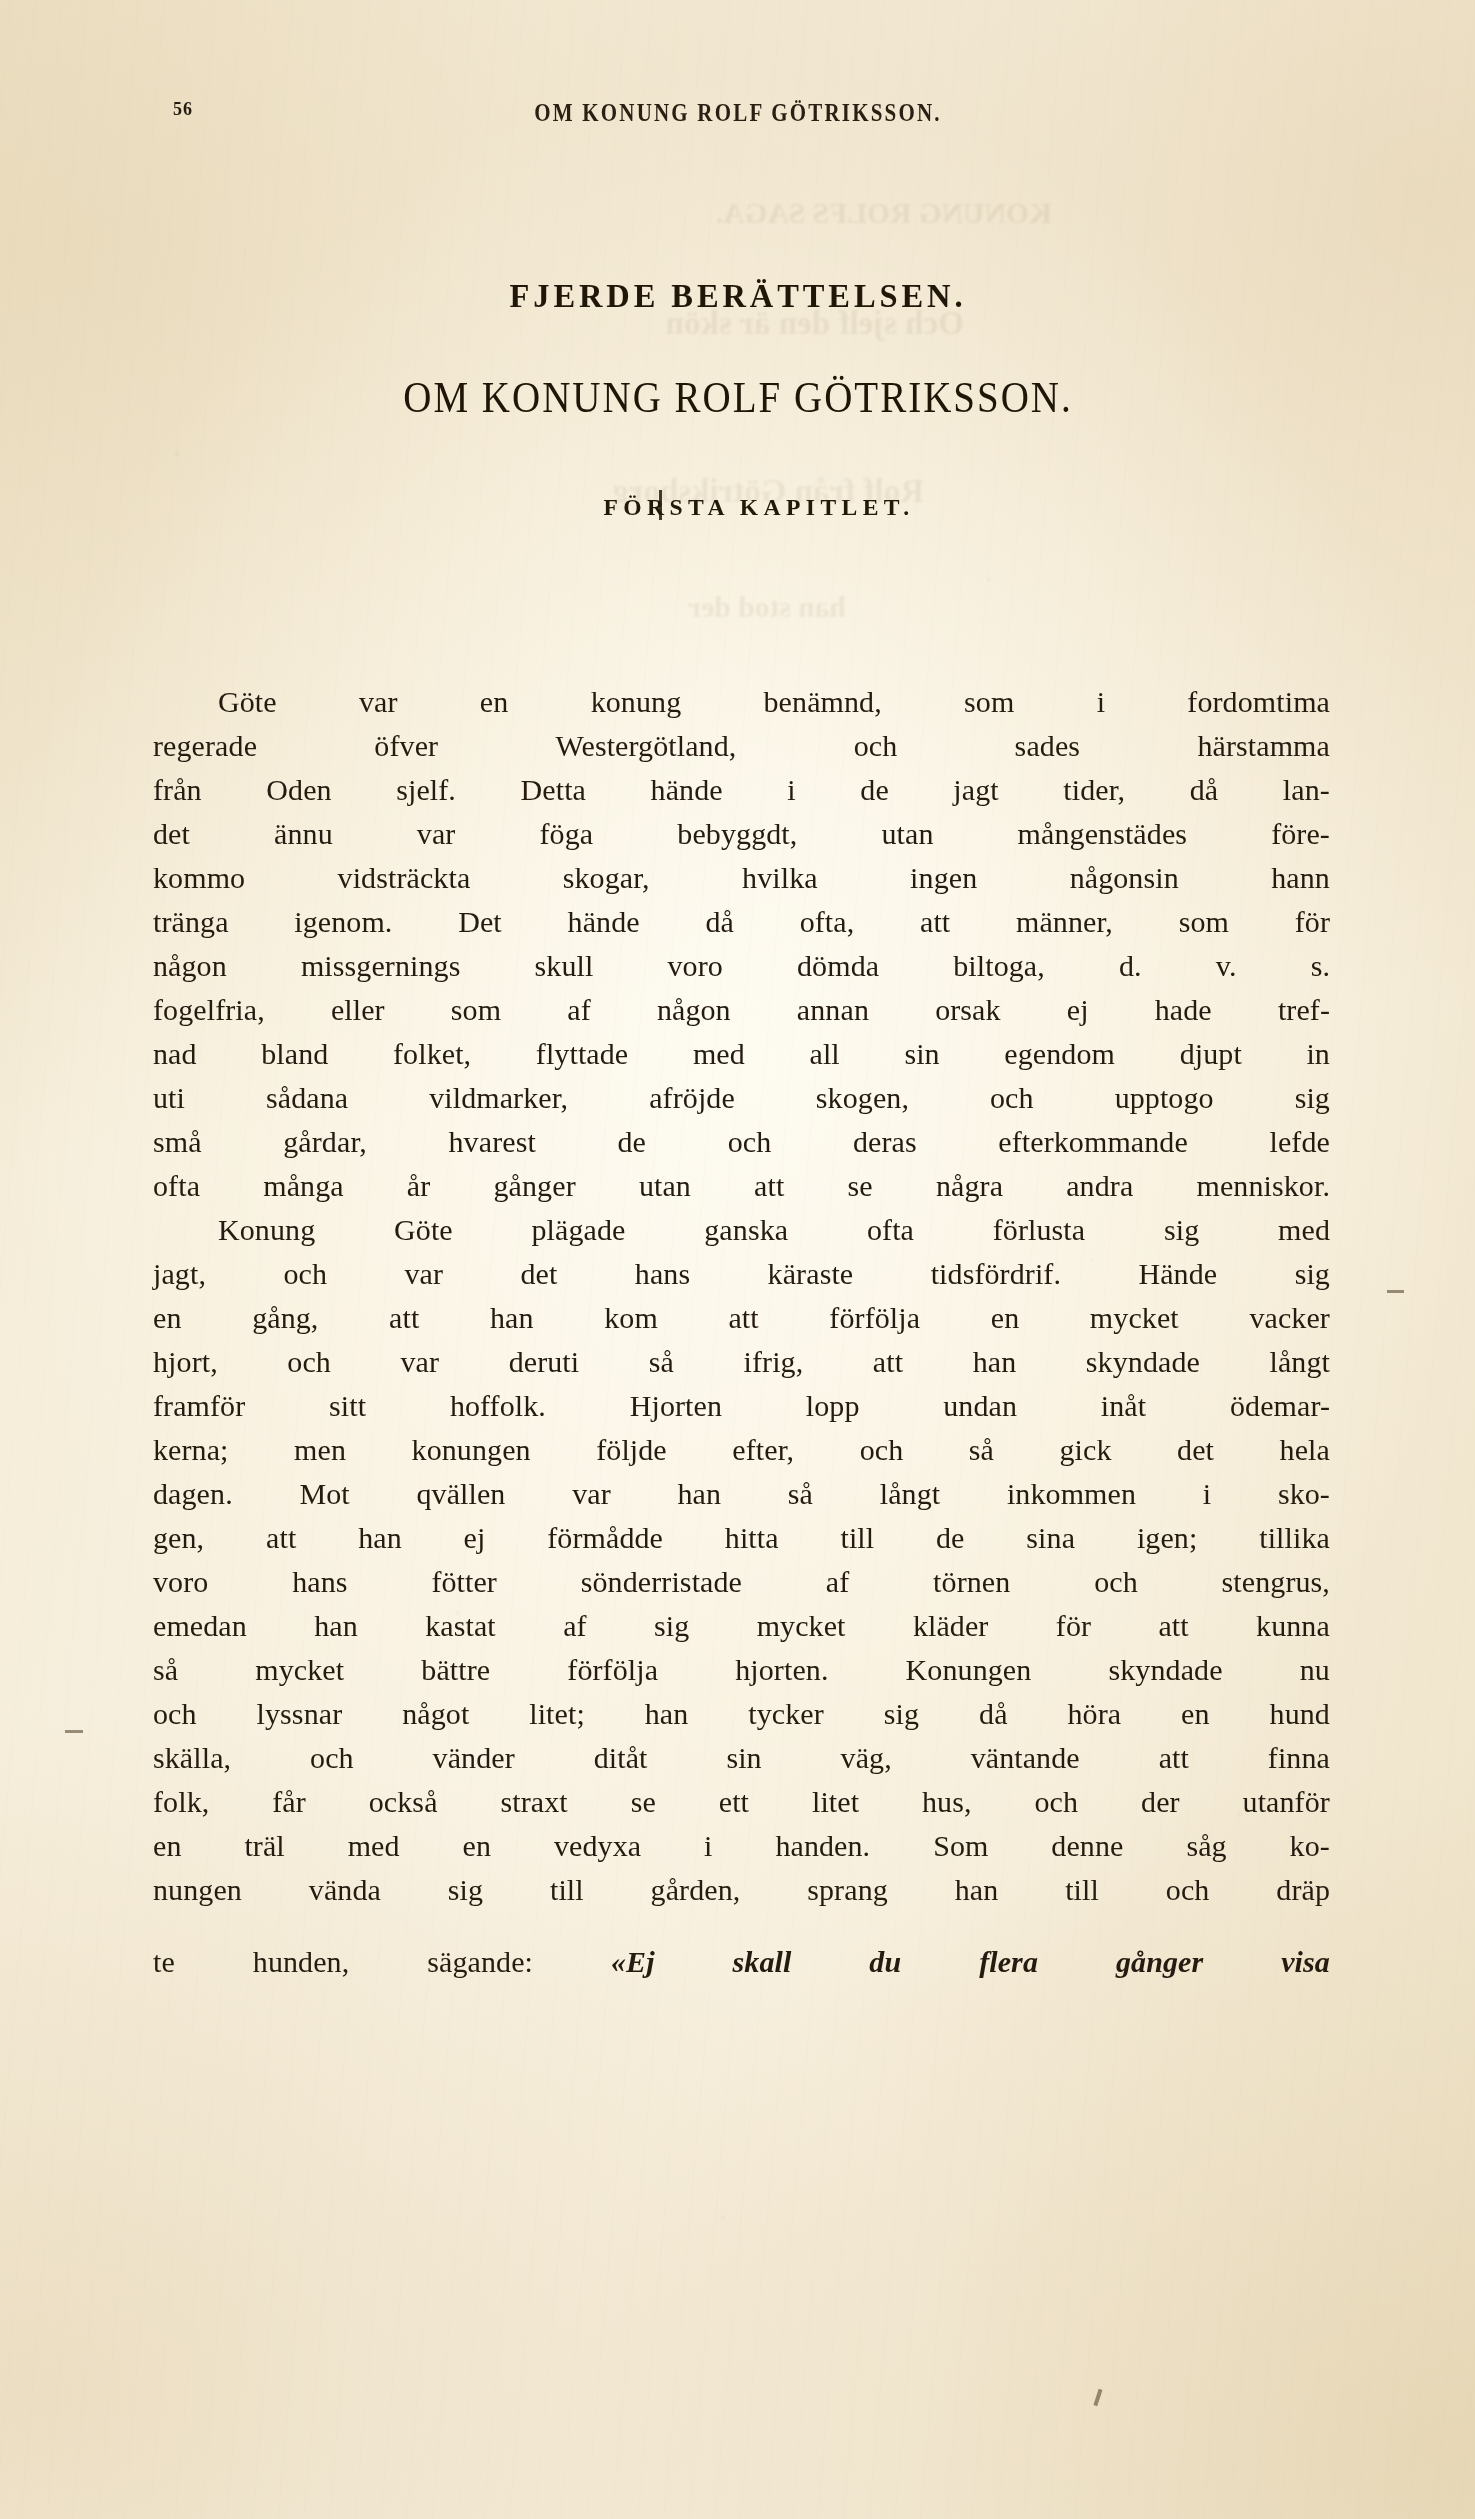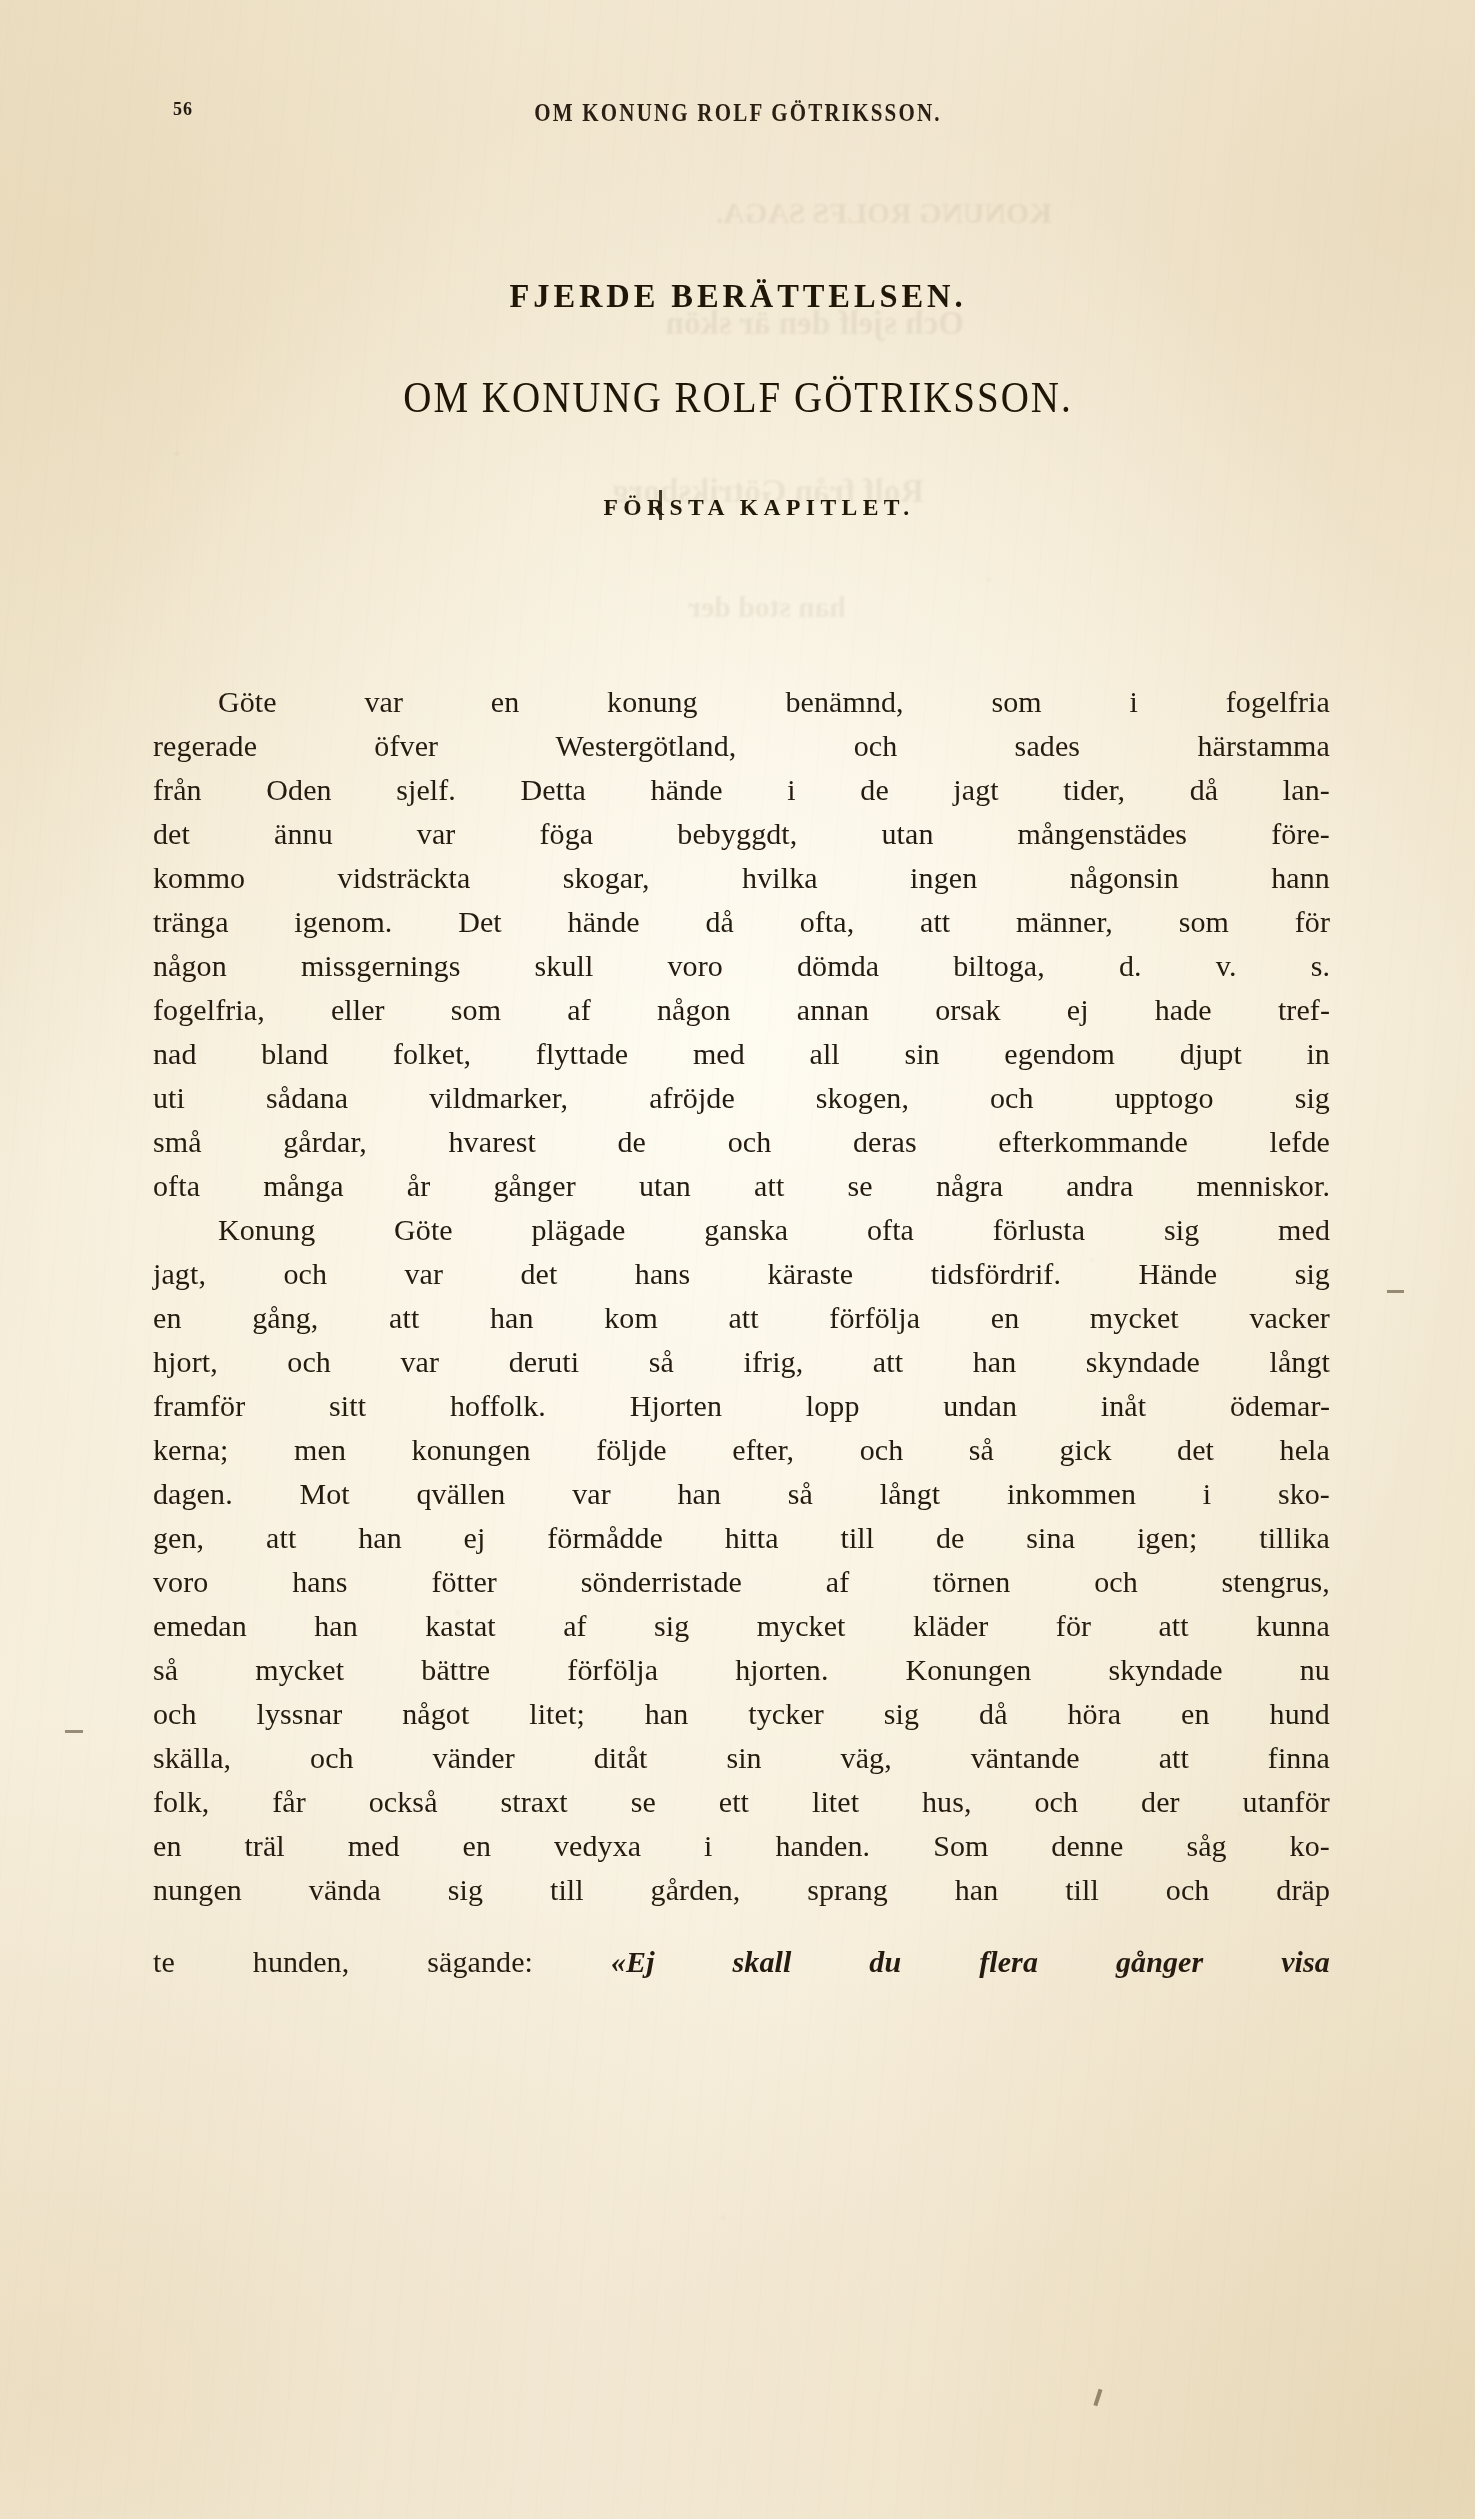--- a/index.html
+++ b/index.html
@@ -216,21 +216,21 @@
       <div class="runhead-title">OM KONUNG ROLF GÖTRIKSSON.</div>
     </div>
 
     <div class="title-block">
       <div class="berattelsen">FJERDE BERÄTTELSEN.</div>
       <div class="maintitle">OM KONUNG ROLF GÖTRIKSSON.</div>
       <div class="chapter"><span>FÖ</span><span class="smudge">R</span><span>STA KAPITLET.</span></div>
     </div>
 
     <div class="body" id="body">
-        <div class="ln just ind"><span class="w">Göte</span><span class="w">var</span><span class="w">en</span><span class="w">konung</span><span class="w">benämnd,</span><span class="w">som</span><span class="w">i</span><span class="w">fogelfria</span></div>
+        <div class="ln just ind"><span class="w">Göte</span><span class="w">var</span><span class="w">en</span><span class="w">konung</span><span class="w">benämnd,</span><span class="w">som</span><span class="w">i</span><span class="w">fordomtima</span></div>
         <div class="ln just"><span class="w">regerade</span><span class="w">öfver</span><span class="w">Westergötland,</span><span class="w">och</span><span class="w">sades</span><span class="w">härstamma</span></div>
         <div class="ln just"><span class="w">från</span><span class="w">Oden</span><span class="w">sjelf.</span><span class="w">Detta</span><span class="w">hände</span><span class="w">i</span><span class="w">de</span><span class="w">jagt</span><span class="w">tider,</span><span class="w">då</span><span class="w">lan-</span></div>
         <div class="ln just"><span class="w">det</span><span class="w">ännu</span><span class="w">var</span><span class="w">föga</span><span class="w">bebyggdt,</span><span class="w">utan</span><span class="w">mångenstädes</span><span class="w">före-</span></div>
         <div class="ln just"><span class="w">kommo</span><span class="w">vidsträckta</span><span class="w">skogar,</span><span class="w">hvilka</span><span class="w">ingen</span><span class="w">någonsin</span><span class="w">hann</span></div>
         <div class="ln just"><span class="w">tränga</span><span class="w">igenom.</span><span class="w">Det</span><span class="w">hände</span><span class="w">då</span><span class="w">ofta,</span><span class="w">att</span><span class="w">männer,</span><span class="w">som</span><span class="w">för</span></div>
         <div class="ln just"><span class="w">någon</span><span class="w">missgernings</span><span class="w">skull</span><span class="w">voro</span><span class="w">dömda</span><span class="w">biltoga,</span><span class="w">d.</span><span class="w">v.</span><span class="w">s.</span></div>
         <div class="ln just"><span class="w">fogelfria,</span><span class="w">eller</span><span class="w">som</span><span class="w">af</span><span class="w">någon</span><span class="w">annan</span><span class="w">orsak</span><span class="w">ej</span><span class="w">hade</span><span class="w">tref-</span></div>
         <div class="ln just"><span class="w">nad</span><span class="w">bland</span><span class="w">folket,</span><span class="w">flyttade</span><span class="w">med</span><span class="w">all</span><span class="w">sin</span><span class="w">egendom</span><span class="w">djupt</span><span class="w">in</span></div>
         <div class="ln just"><span class="w">uti</span><span class="w">sådana</span><span class="w">vildmarker,</span><span class="w">afröjde</span><span class="w">skogen,</span><span class="w">och</span><span class="w">upptogo</span><span class="w">sig</span></div>
         <div class="ln just"><span class="w">små</span><span class="w">gårdar,</span><span class="w">hvarest</span><span class="w">de</span><span class="w">och</span><span class="w">deras</span><span class="w">efterkommande</span><span class="w">lefde</span></div>

